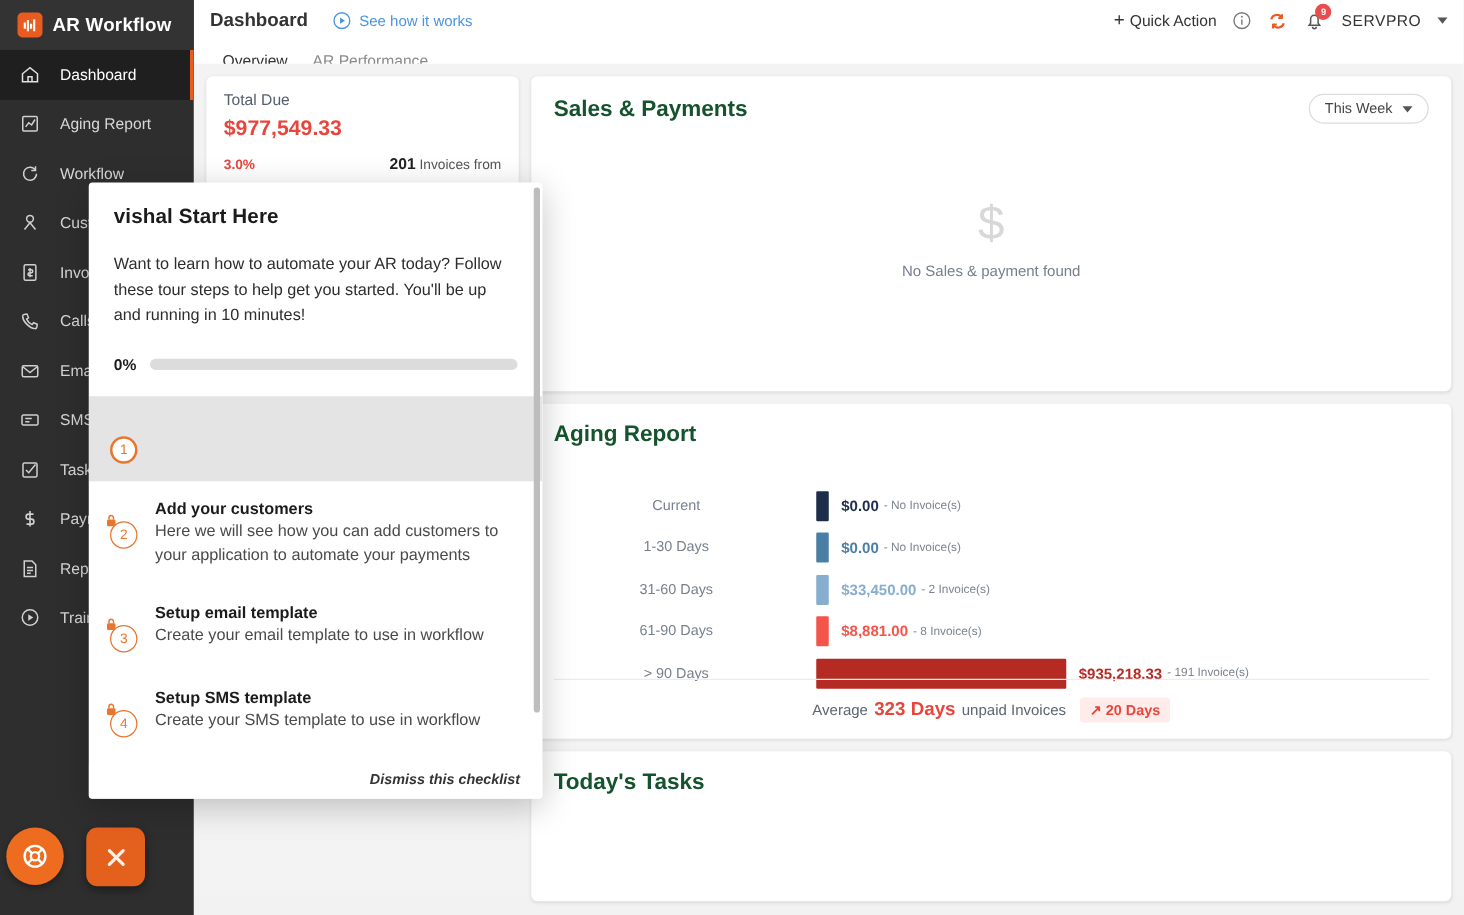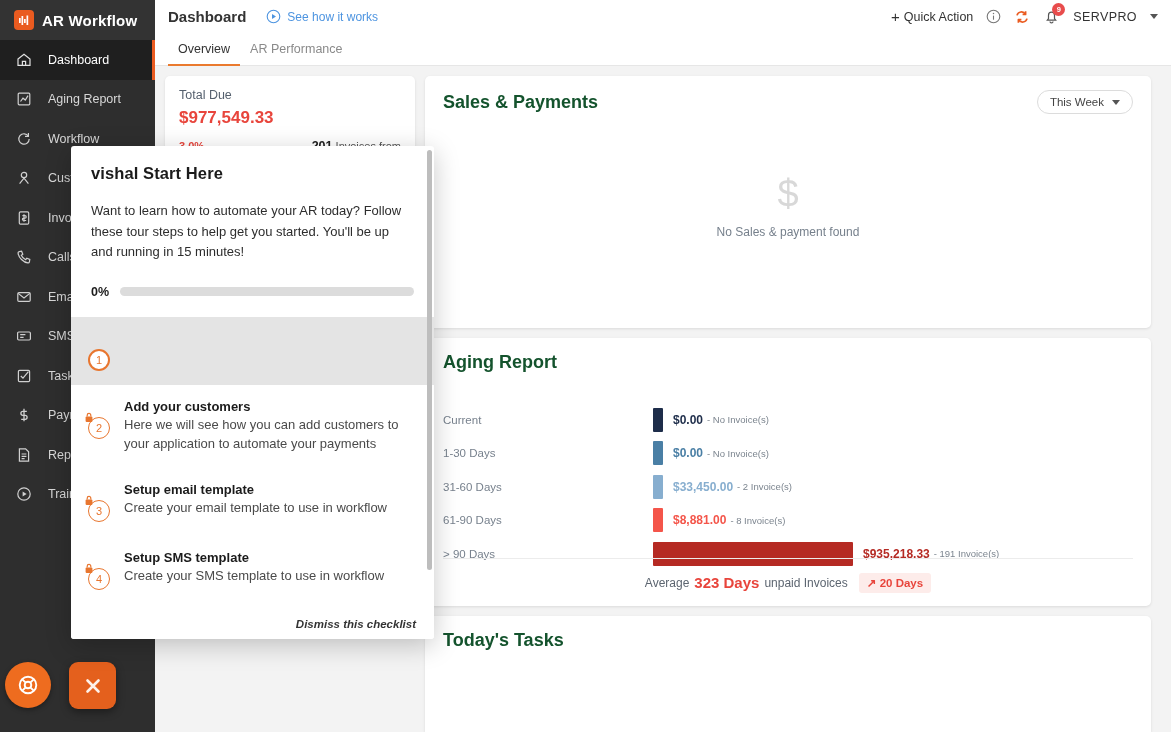--- a/index.html
+++ b/index.html
@@ -118,24 +118,24 @@
     position: relative;
   }
   .tab.active { color: #333; }
   .tab.active::after {
     content: ""; position: absolute; left: 0; bottom: -1px;
     width: 100%; height: 2.5px; background: #ea7a2e;
   }
 
   
   .content {
-    position: absolute; left: 155px; top: 66px;
+    position: absolute; left: 155px; top: 51px;
     width: 1016px; height: 666px;
     background: #f3f3f3;
-    padding: 10px 20px 0 10px;
+    padding: 10px 10px 0 10px;
     display: flex; gap: 10px;
   }
   .col-left { width: 250px; flex: none; }
   .col-right { flex: 1; }
 
   .card {
     background: #ffffff; border-radius: 5px;
     box-shadow: 0 1px 3px rgba(0,0,0,.10);
   }
   .card-title {
@@ -182,21 +182,21 @@
     transform: translateY(-50%); text-align: center;
   }
   .empty-dollar { font-size: 38px; color: #d8d8d8; line-height: 1; font-weight: 300; }
   .empty-text { font-size: 12px; color: #76808c; margin-top: 12px; }
 
   
   .aging-card { padding: 14px 18px 0 18px; height: 268px; margin-bottom: 10px; position: relative; }
   .aging-rows { margin-top: 30px; }
   .aging-row { display: flex; align-items: center; height: 33.5px; }
   .aging-lbl {
-    width: 210px; text-align: left; padding-right: 14px;
+    width: 210px; text-align: center; padding-right: 14px;
     font-size: 11.5px; color: #77818d;
   }
   .bar { height: 24px; border-radius: 1px; flex: none; }
   .aging-val { font-size: 12px; font-weight: bold; margin-left: 10px; }
   .aging-cnt { font-size: 9.5px; color: #7c858f; margin-left: 4px; }
   .aging-foot {
     position: absolute; left: 18px; right: 18px; bottom: 0; height: 48px;
     border-top: 1px solid #ececec;
     display: flex; align-items: center; justify-content: center;
     font-size: 12px; color: #5c6570; gap: 5px;
@@ -575,21 +575,21 @@
       <div class="card tasks-card">
         <div class="card-title">Today's Tasks</div>
       </div>
     </div>
   </div>
 
   <div class="checklist">
     <div class="cl-inner">
       <div class="cl-head">
         <div class="cl-title">vishal Start Here</div>
-        <div class="cl-desc">Want to learn how to automate your AR today? Follow these tour steps to help get you started. You'll be up and running in 15 minutes!</div>
+        <div class="cl-desc">Want to learn how to automate your AR today? Follow these tour steps to help get you started. You'll be up and running in 10 minutes!</div>
         <div class="cl-prog">
           <span class="cl-pct">0%</span>
           <span class="cl-track">
             <span class="cl-fill" id="cl-fill" style="width: 0%;"></span>
           </span>
         </div>
       </div>
       <div id="cl-steps">
           <div class="cl-step highlight">
             <div class="cl-badge-wrap">

